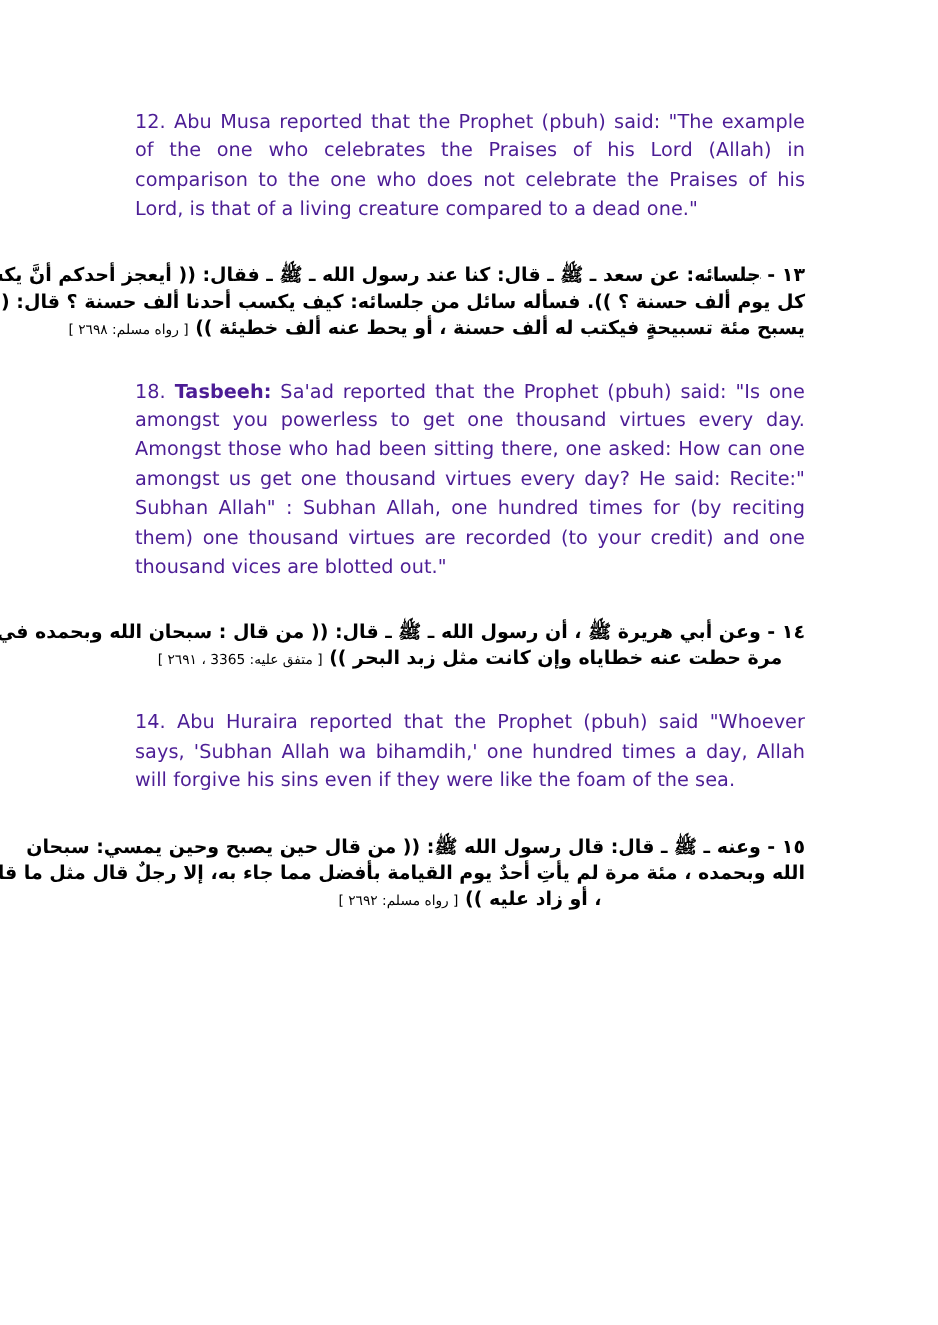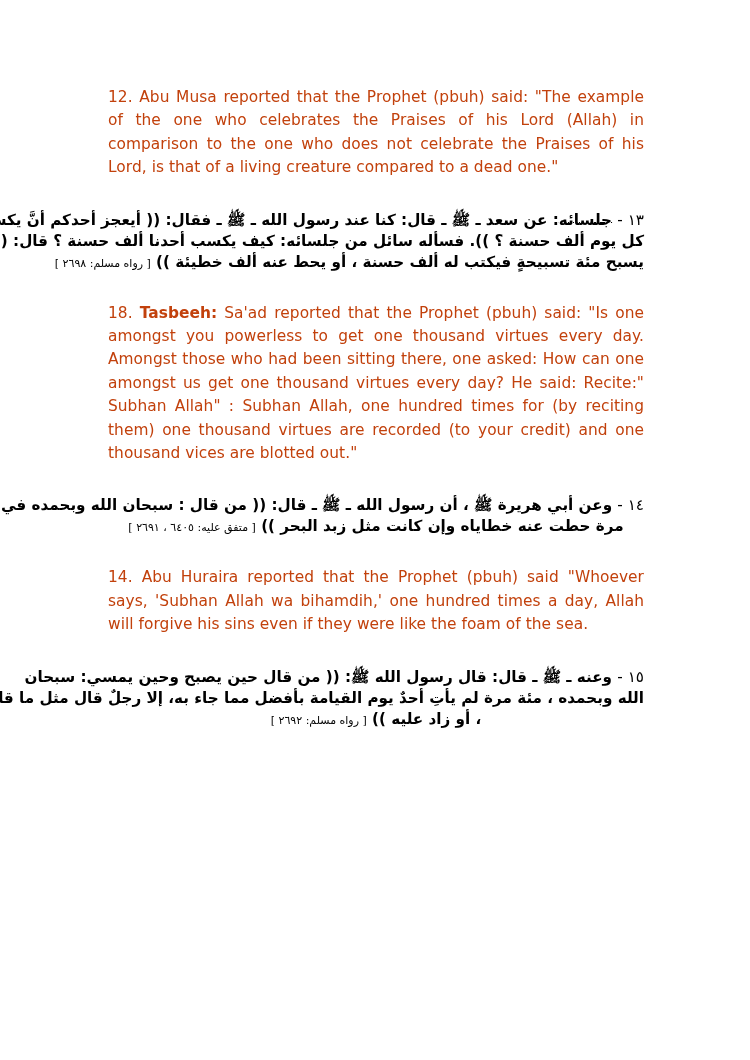--- a/index.html
+++ b/index.html
@@ -34,21 +34,21 @@
     width: 536px;
   }
 
   
   .en-block {
     font-family: "DejaVu Sans", sans-serif;
     font-size: 15.4px;
     line-height: 23.4px;
     text-align: justify;
     text-justify: inter-word;
-    color: #c2410c;
+    color: #4c1d95;
     letter-spacing: 0.05px;
   }
   .en-block .lead-num {
     font-weight: normal;
   }
   .en-block .term {
     font-weight: bold;
   }
 
   
@@ -64,21 +64,21 @@
     white-space: nowrap;
     font-size: 15.2px;
     line-height: 21px;
     font-weight: 600;
   }
   .ar-line.l1 { text-align: right; }
   .ar-line.l2 { text-align: right; }
   .ar-line.l3 { text-align: right; }
 
   .ar-num {
-    font-weight: 400;
+    font-weight: 700;
   }
   .ar-term {
     font-weight: bold;
     text-decoration: underline;
     text-underline-offset: -3px;
     text-decoration-thickness: 1px;
   }
   .ar-cite {
     font-size: 11px;
     font-weight: 500;
@@ -124,21 +124,21 @@
     </p>
 
     <div class="gap-c"></div>
 
     <div class="ar-block">
       <div class="ar-line l1">
         <span class="ar-num">١٤ -</span><span> وعن أبي هريرة ﷺ ، أن رسول الله ـ ﷺ ـ قال: (( من قال : سبحان الله وبحمده في يوم مئة</span>
       </div>
       <div class="ar-line l2" style="text-align:center;">
         <span>مرة حطت عنه خطاياه وإن كانت مثل زبد البحر ))</span>
-        <span class="ar-cite">[ متفق عليه: ٦٤٠٥ ، ٢٦٩١ ]</span>
+        <span class="ar-cite">[ متفق عليه: 3365 ، ٢٦٩١ ]</span>
       </div>
     </div>
 
     <div class="gap-d"></div>
 
     <p class="en-block" style="margin:0;">
       <span class="lead-num">14.</span><span> Abu Huraira reported that the Prophet (pbuh) said "Whoever says, 'Subhan Allah wa bihamdih,' one hundred times a day, Allah will forgive his sins even if they were like the foam of the sea.</span>
     </p>
 
     <div class="gap-e"></div>

